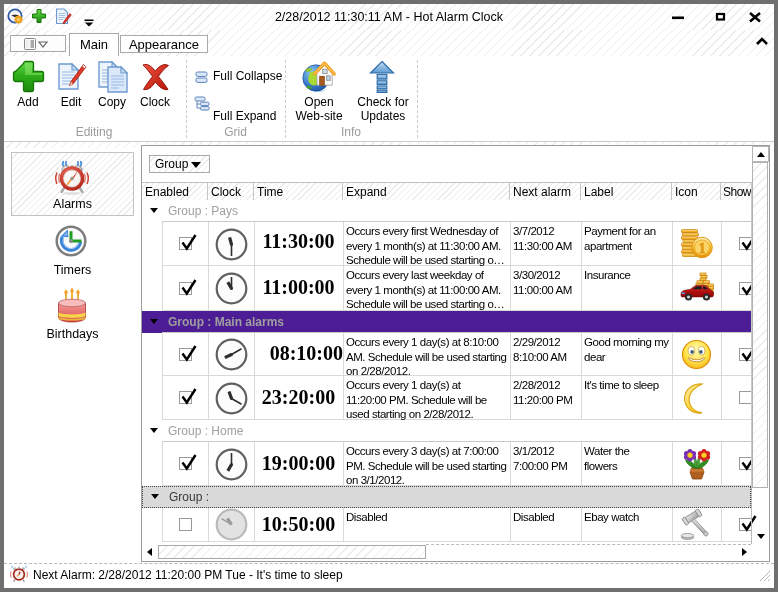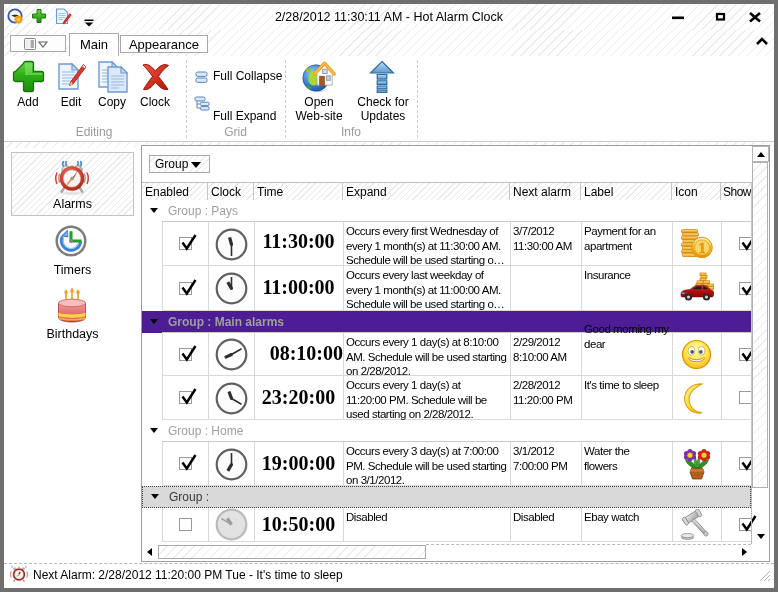--- a/index.html
+++ b/index.html
@@ -396,20 +396,21 @@
           </svg>
         </div>
 <div class="pabs" style="left:73px; top:126px; height:33px;"><svg width="33" height="33" viewBox="0 0 33 33">
             <circle cx="16.5" cy="16.5" r="14.8" fill="#fcfcfc" stroke="#606060" stroke-width="2.2"></circle>
             <line x1="16.5" y1="16.5" x2="12.8" y2="10.1" stroke="#2e2e2e" stroke-width="3.2"></line>
             <line x1="16.5" y1="16.5" x2="16.5" y2="5.0" stroke="#2e2e2e" stroke-width="1.6"></line>
             <circle cx="16.5" cy="16.5" r="1.5" fill="#2e2e2e"></circle>
           </svg></div>
 <div class="pabs time" style="left:112px; top:130px; width:89px;">11:00:00</div>
 <div class="pabs celltext" style="left:201px; top:120px; width:166px;">Occurs every last weekday of<br>every 1 month(s) at 11:00:00 AM.<br>Schedule will be used starting o…</div>
+<div class="pabs celltext" style="left:368px; top:120px; width:70px;">3/30/2012<br>11:00:00 AM</div>
 <div class="pabs celltext" style="left:439px; top:120px; width:90px;">Insurance</div>
 <div class="pabs" style="left:538px; top:126px; height:32px;"><svg width="34" height="32" viewBox="0 0 34 32">
 <defs>
               <linearGradient id="goldc" x1="0" y1="0" x2="0" y2="1">
 <stop offset="0" stop-color="#ffe48c"></stop>
                 <stop offset="1" stop-color="#eda313"></stop>
               </linearGradient>
 <linearGradient id="redcar" x1="0" y1="0" x2="0" y2="1">
 <stop offset="0" stop-color="#e23b3b"></stop>
                 <stop offset="0.5" stop-color="#b60f0f"></stop>
@@ -466,21 +467,21 @@
         </div>
 <div class="pabs" style="left:73px; top:192px; height:33px;"><svg width="33" height="33" viewBox="0 0 33 33">
             <circle cx="16.5" cy="16.5" r="14.8" fill="#fcfcfc" stroke="#606060" stroke-width="2.2"></circle>
             <line x1="16.5" y1="16.5" x2="9.8" y2="19.6" stroke="#2e2e2e" stroke-width="3.2"></line>
             <line x1="16.5" y1="16.5" x2="26.5" y2="10.7" stroke="#2e2e2e" stroke-width="1.6"></line>
             <circle cx="16.5" cy="16.5" r="1.5" fill="#2e2e2e"></circle>
           </svg></div>
 <div class="pabs time" style="left:112px; top:196px; width:89px;text-align:right;">08:10:00</div>
 <div class="pabs celltext" style="left:201px; top:187px; width:166px;">Occurs every 1 day(s) at 8:10:00<br>AM. Schedule will be used starting<br>on 2/28/2012.</div>
 <div class="pabs celltext" style="left:368px; top:187px; width:70px;">2/29/2012<br>8:10:00 AM</div>
-<div class="pabs celltext" style="left:439px; top:174px; width:90px;">Good morning my<br>dear</div>
+<div class="pabs celltext" style="left:439px; top:187px; width:90px;">Good morning my<br>dear</div>
 <div class="pabs" style="left:539px; top:193px; height:31px;"><svg width="31" height="31" viewBox="0 0 31 31">
 <defs>
               <radialGradient id="sm" cx="0.5" cy="0.35" r="0.75">
 <stop offset="0" stop-color="#fffbc1"></stop>
                 <stop offset="0.55" stop-color="#ffe348"></stop>
                 <stop offset="1" stop-color="#f4a709"></stop>
               </radialGradient>
             </defs>
 <circle cx="15.5" cy="15.5" r="14" fill="url(#sm)" stroke="#e08f04" stroke-width="1.2"></circle>
 <ellipse cx="10.4" cy="11.8" rx="3.3" ry="4.2" fill="#fff" stroke="#caa53e" stroke-width="0.8"></ellipse>

